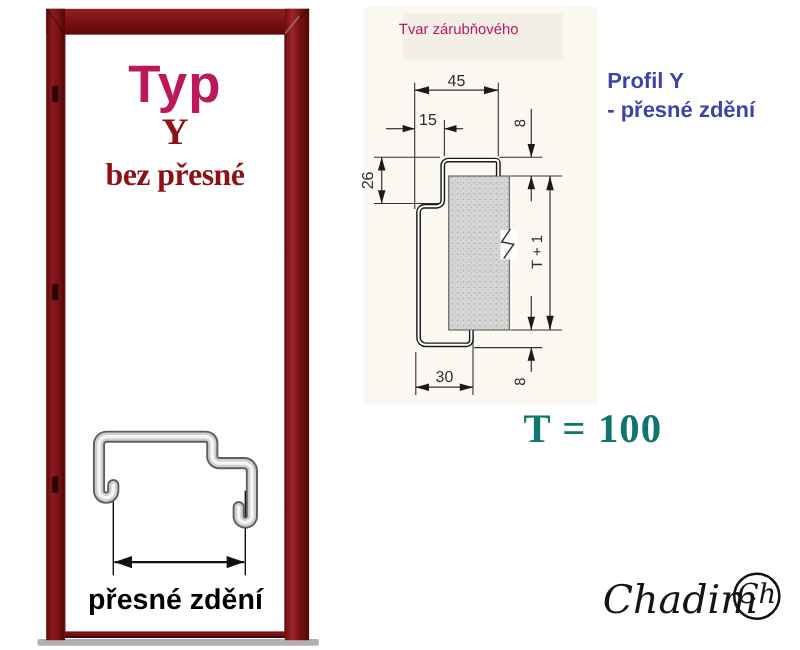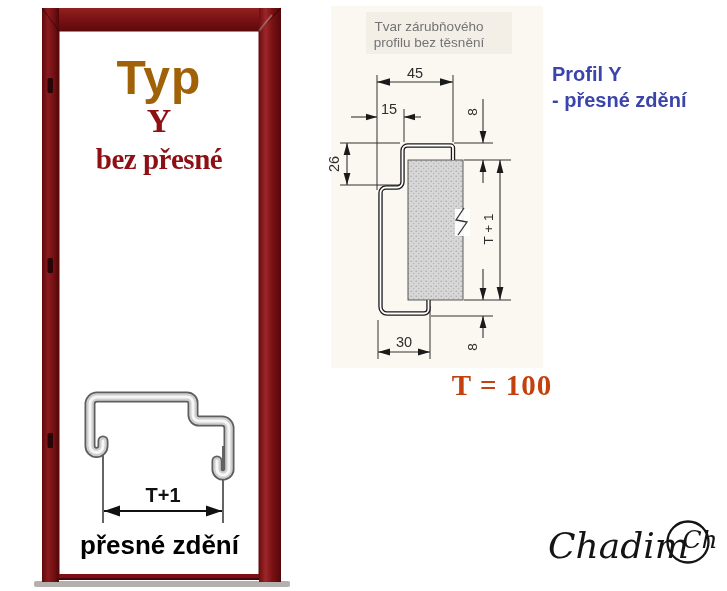--- a/index.html
+++ b/index.html
@@ -1,36 +1,36 @@
 <!DOCTYPE html>
 <html><head>
 <meta charset="utf-8">
 <style>
   html,body{margin:0;padding:0;background:#ffffff;}
   #stage{position:relative;width:727px;height:591px;background:#ffffff;overflow:hidden;
          font-family:"Liberation Sans",sans-serif;}
   .abs{position:absolute;}
   .ctr{text-align:center;}
   svg{position:absolute;left:0;top:0;}
-  .door-title{left:59px;top:50px;width:200px;font-size:48px;font-weight:600;color:#a16207;
+  .door-title{left:59px;top:50px;width:200px;font-size:48px;font-weight:600;color:#be185d;
               letter-spacing:1px;font-family:"Liberation Sans",sans-serif;}
   .door-variant{left:59px;top:102px;width:200px;font-size:34px;font-weight:bold;color:#8e1014;
                 font-family:"Liberation Serif",serif;}
   .door-seal{left:59px;top:143px;width:200px;font-size:29px;font-weight:bold;color:#8e1014;
              letter-spacing:-0.5px;font-family:"Liberation Serif",serif;}
   .sketch-dim{left:103px;top:484px;width:120px;font-size:20px;font-weight:bold;color:#111;}
   .sketch-caption{left:52px;top:530px;width:215px;font-size:26px;font-weight:bold;color:#000000;}
-  .drw-title{left:348px;width:162px;font-size:13.5px;color:#737373;line-height:16px;}
+  .drw-title{left:336px;width:162px;font-size:13.5px;color:#be185d;line-height:16px;}
   .note-blue{left:552px;width:180px;font-size:20px;font-weight:bold;color:#3b44ab;}
-  .formula{left:421px;top:369px;width:162px;font-size:29px;font-weight:bold;color:#c2410c;
+  .formula{left:458px;top:369px;width:162px;font-size:37px;font-weight:bold;color:#0f766e;
            letter-spacing:1px;font-family:"Liberation Serif",serif;}
   .logo-word{left:548px;top:525px;width:120px;font-size:36px;font-style:italic;color:#141414;
              font-family:"DejaVu Serif",serif;}
   .logo-mono{left:667px;top:525px;width:42px;font-size:25px;font-style:italic;color:#141414;
-             text-align:center;font-family:"DejaVu Serif",serif;padding-left:12px;}
+             text-align:center;font-family:"DejaVu Serif",serif;}
 </style>
 </head>
 <body>
 
 <div id="stage">
 
   <svg width="727" height="591" viewBox="0 0 727 591">
     <defs>
       <linearGradient id="headGrad" x1="0" y1="0" x2="0" y2="1">
         <stop offset="0" stop-color="#93211f"></stop>
@@ -155,25 +155,23 @@
       </g>
     </g>
 
     <circle cx="688" cy="542" r="20.5" fill="none" stroke="#141414" stroke-width="2.3"></circle>
   </svg>
 
   <div class="abs ctr door-title">Typ</div>
   <div class="abs ctr door-variant">Y</div>
   <div class="abs ctr door-seal">bez přesné</div>
 
-  <div class="abs ctr sketch-dim">T+1</div>
   <div class="abs ctr sketch-caption">přesné zdění</div>
 
   <div class="abs ctr drw-title" style="top:19px;">Tvar zárubňového</div>
-  <div class="abs ctr drw-title" style="top:35px;">profilu bez těsnění</div>
 
   <div class="abs note-blue" style="top:63px;">Profil Y</div>
   <div class="abs note-blue" style="top:89px;">- přesné zdění</div>
 
   <div class="abs ctr formula">T = 100</div>
 
   <div class="abs logo-word">Chadim</div>
   <div class="abs logo-mono">Ch</div>
 
 </div>

